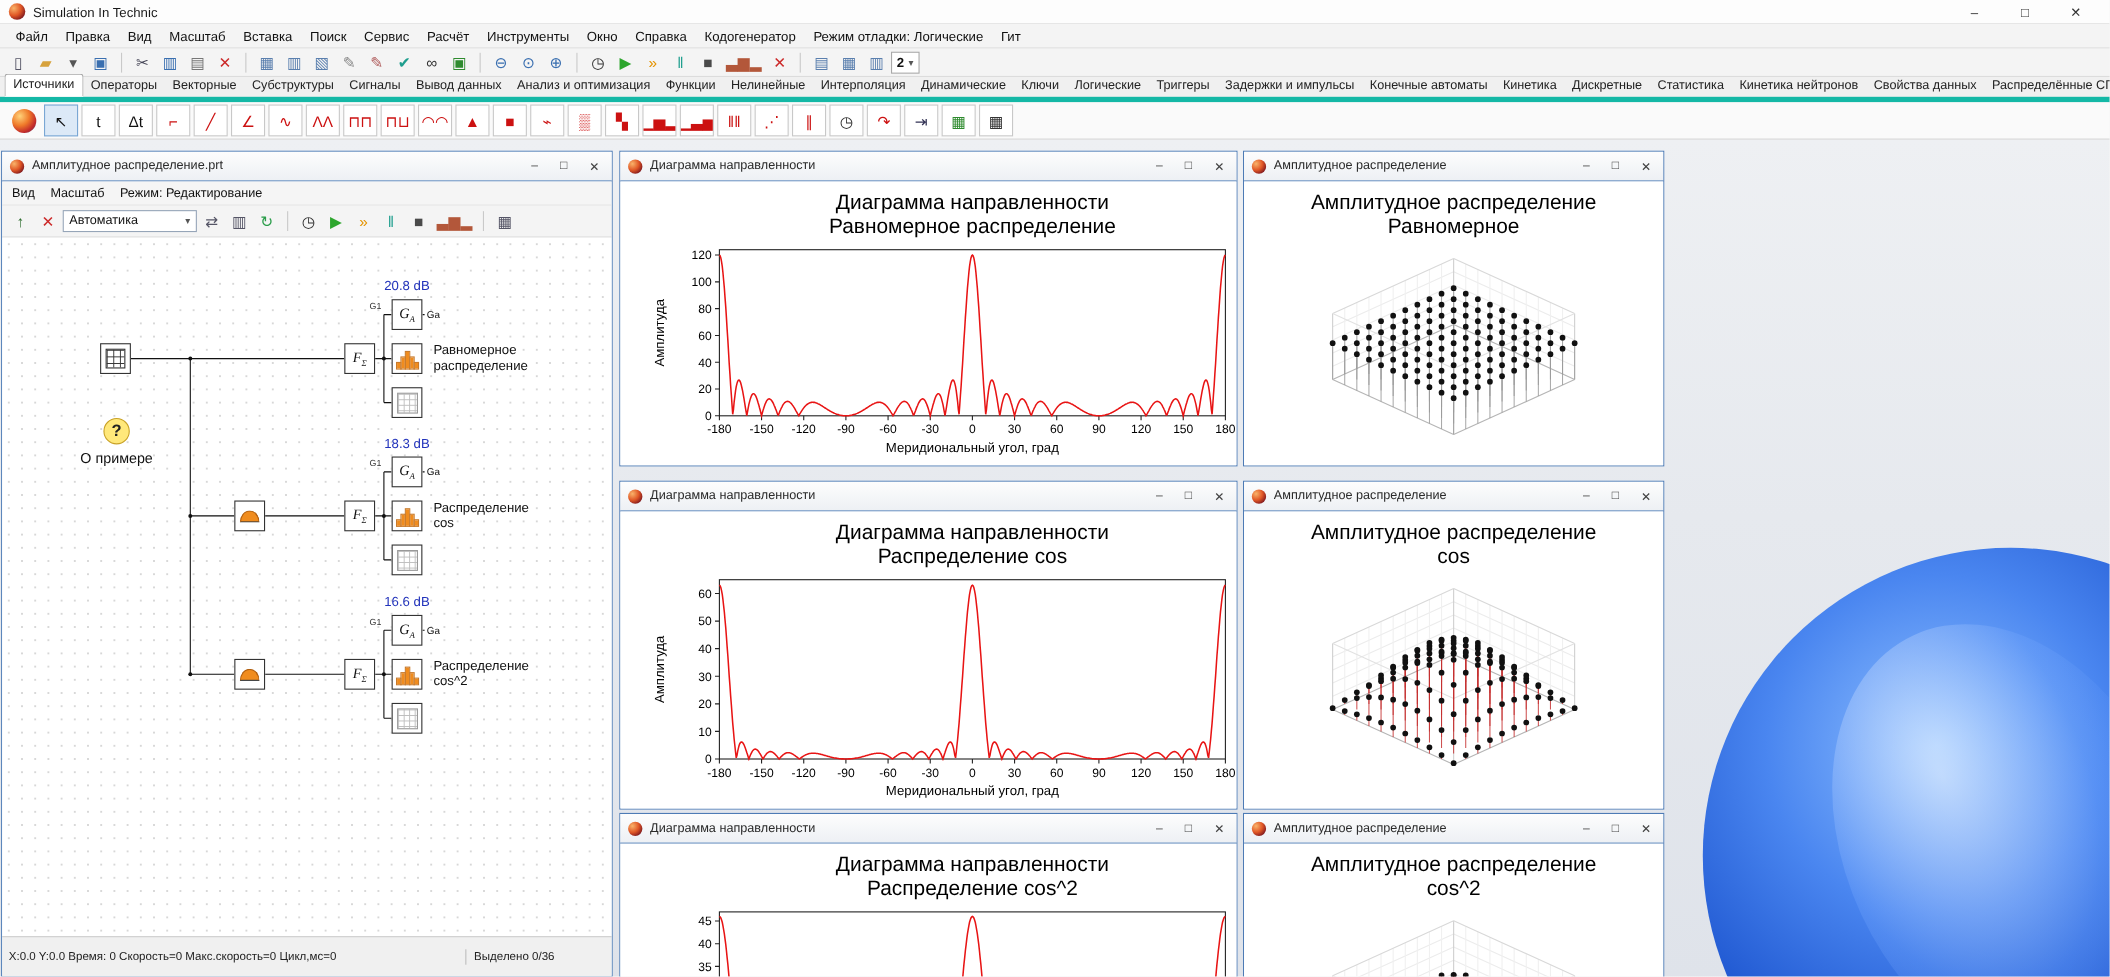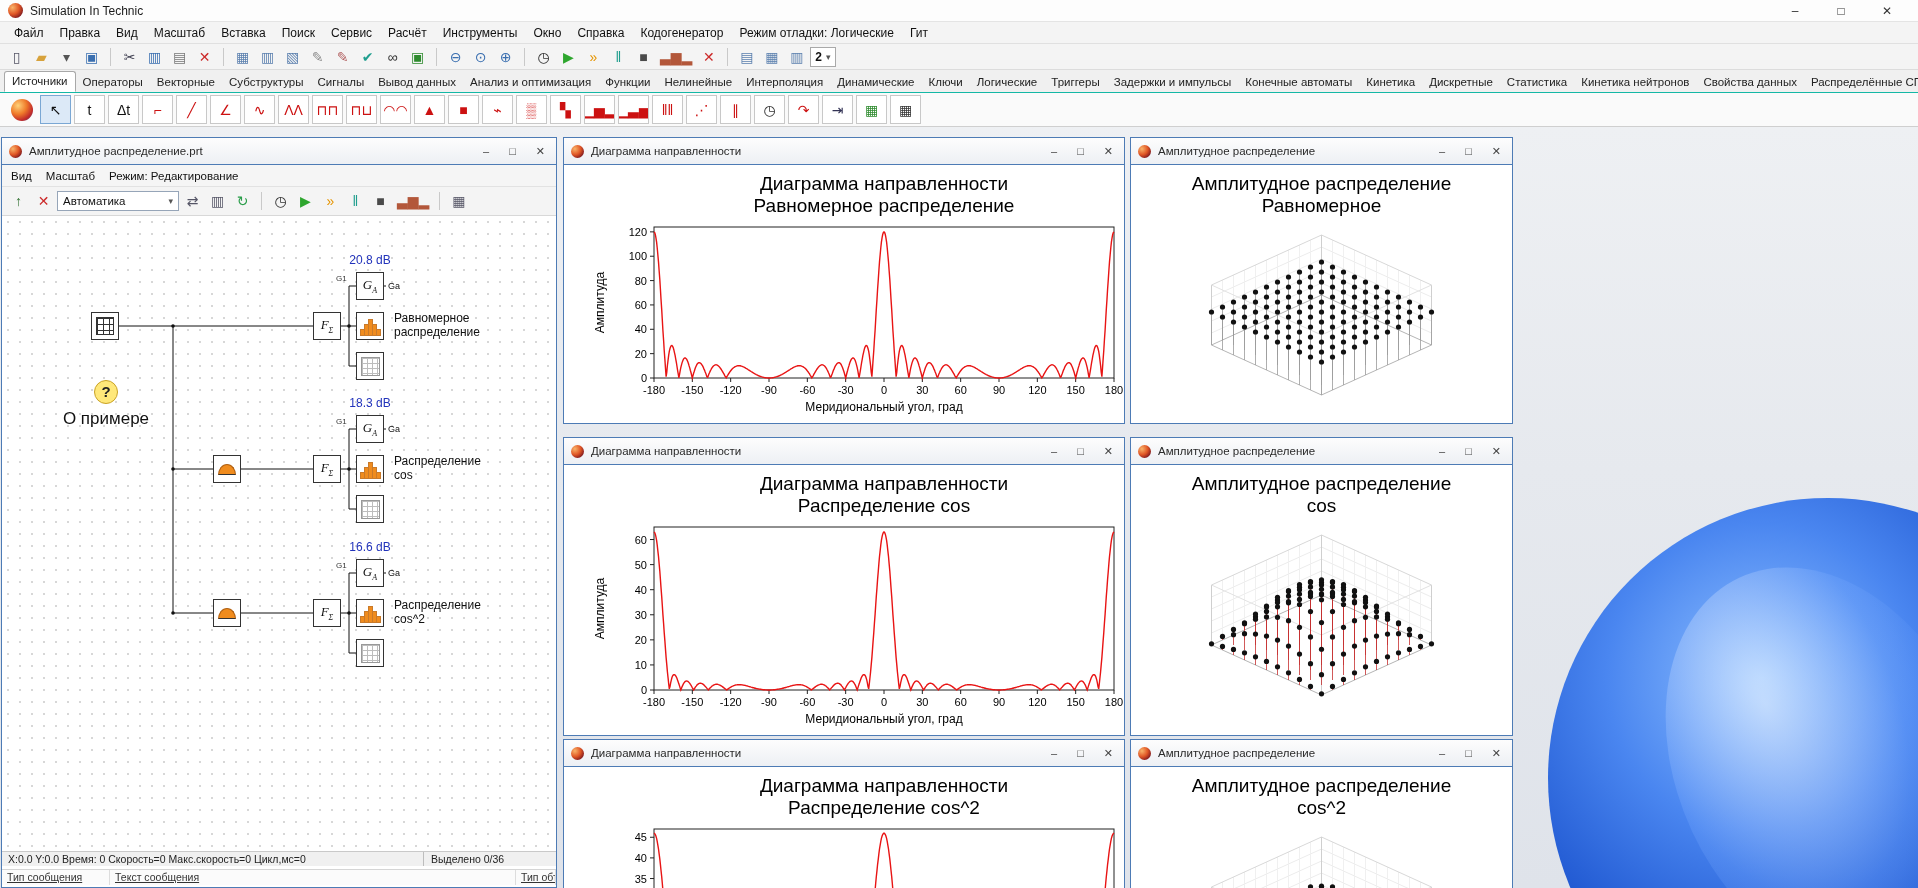--- a/index.html
+++ b/index.html
@@ -14,21 +14,21 @@
   .win-controls { margin-left:auto; display:flex; }
   .wc { width:46px; height:22px; display:flex; align-items:center; justify-content:center; font-size:12px; color:#333; }
   .menubar { height:21px; background:#f4f4f4; display:flex; align-items:center; padding:0 6px; }
   .mitem { font-size:12px; color:#111; padding:2px 8px; white-space:nowrap; }
   .mitem.small { font-size:11.5px; padding:2px 7px; }
   .toolbar { height:27px; background:#f4f4f4; border-top:1px solid #e0e0e0; border-bottom:1px solid #dcdcdc; display:flex; align-items:center; padding:0 5px; gap:2px; }
   .tbtn { min-width:23px; height:22px; display:flex; align-items:center; justify-content:center; font-size:14px; padding:0 2px; border:1px solid transparent; border-radius:2px; white-space:nowrap; }
   .tsep { width:1px; height:18px; background:#c9c9c9; margin:0 5px; }
   .tspin { display:flex; align-items:center; border:1px solid #a9a9a9; background:#fff; height:20px; padding:0 4px; gap:4px; font-size:12px; }
   .tspin i { font-style:normal; font-size:9px; color:#555; }
-  .tabrow { height:23px; background:#f0f0f0; border-bottom:1px solid #14b8a6; display:flex; align-items:flex-end; padding:0 4px; }
+  .tabrow { height:23px; background:#f0f0f0; border-bottom:5px solid #14b8a6; display:flex; align-items:flex-end; padding:0 4px; }
   .tab { font-size:11.5px; color:#222; padding:3px 7px 4px; white-space:nowrap; }
   .tab.active { background:#fff; border:1px solid #a8a8a8; border-bottom:1px solid #fff; border-radius:3px 3px 0 0; }
   .blockrow { height:34px; background:#fafafa; border-bottom:1px solid #cfcfcf; display:flex; align-items:center; padding:0 6px; gap:3px; }
   .pbtn { width:31px; height:29px; border:1px solid #c8c8c8; background:#fff; display:flex; align-items:center; justify-content:center; font-size:14px; white-space:nowrap; overflow:hidden; }
   .pbtn.active { background:#dce9f7; border-color:#7aa7d4; }
   .pbtn.logo-cell { border-color:transparent; background:transparent; }
   .logo-chip { width:22px; height:22px; border-radius:50%; background:radial-gradient(circle at 32% 30%,#ffd27a,#ef7a2a 40%,#c22a2a 70%,#35407e 100%); }
 
   
   .mdi { position:absolute; left:0; top:127px; width:1918px; height:761px; overflow:hidden;
@@ -60,21 +60,21 @@
   #w-scatter-2 { left:1130px;top:612px; width:383px; height:330px; }
 
   
   .cmenu { height:22px; background:#f5f5f5; border-bottom:1px solid #e2e2e2; display:flex; align-items:center; padding:0 2px; }
   .ctools { height:29px; background:#f4f4f4; border-bottom:1px solid #d8d8d8; display:flex; align-items:center; padding:0 5px; gap:2px; }
   .combo { display:flex; align-items:center; height:20px; width:122px; border:1px solid #96a5b8; background:#fff; padding:0 5px; gap:4px; }
   .cval { font-size:11.5px; flex:1; }
   .carr { font-size:9px; color:#555; }
   #schematic-canvas { position:relative; height:635px; background:#fff; overflow:hidden;
      background-image:radial-gradient(#d7d7d7 1px, transparent 1.2px); background-size:12px 12px; }
-  .cstatus { height:15px; background:#f0f0f0; border-top:1px solid #c9c9c9; display:flex; align-items:center; font-size:10.5px; color:#222; }
+  .cstatus { height:37px; background:#f0f0f0; border-top:1px solid #c9c9c9; display:flex; align-items:center; font-size:10.5px; color:#222; }
   .sleft { flex:1; padding:0 6px; white-space:nowrap; overflow:hidden; }
   .sdiv { width:1px; height:14px; background:#bdbdbd; }
   .sright { width:132px; padding:0 7px; white-space:nowrap; }
   .cgap { height:3px; background:#fff; }
   .clog { height:16px; background:#fbfbfb; border-top:1px solid #d5d5d5; display:flex; font-size:10.5px; color:#333; overflow:hidden; }
   .lcol { border-right:1px solid #ddd; padding:1px 5px; white-space:nowrap; overflow:hidden;text-decoration:underline; }
   .lc0 { width:108px; } .lc1 { width:406px; } .lc2 { flex:1; }
 
   
   .blk { position:absolute; width:28px; height:28px; background:#fff; border:1.2px solid #333;
@@ -91,21 +91,21 @@
   .mini-plot { width:19px; height:19px; border:1px solid #999; background-color:#fff;
      background-image:linear-gradient(#bdbdbd 1px,transparent 1px),linear-gradient(90deg,#bdbdbd 1px,transparent 1px);
      background-size:5px 5px; }
   .dblabel { position:absolute; width:92px; text-align:center; font-size:12px; color:#2233bb; }
   .caption { position:absolute; font-size:12px; line-height:14px; white-space:pre-line; color:#111; }
   .portlabel { position:absolute; font-size:9px; color:#111; }
   .portlabel.small { font-size:8px; color:#333; }
   .about-q { position:absolute; left:92px; top:164px; width:24px; height:24px; border-radius:50%;
      background:#ffe87a; border:1.5px solid #c9a227; text-align:center; line-height:21px;
      font-weight:bold; font-size:15px; color:#222; }
-  .about-label { position:absolute; left:59px; top:193px; width:90px; text-align:center; font-size:17px; color:#111; }
+  .about-label { position:absolute; left:59px; top:193px; width:90px; text-align:center; font-size:13px; color:#111; }
 </style>
 </head>
 <body>
 
 <div id="app">
 
   <div class="titlebar">
     <span class="app-ico"></span>
     <span class="title">Simulation In Technic</span>
     <div class="win-controls">

